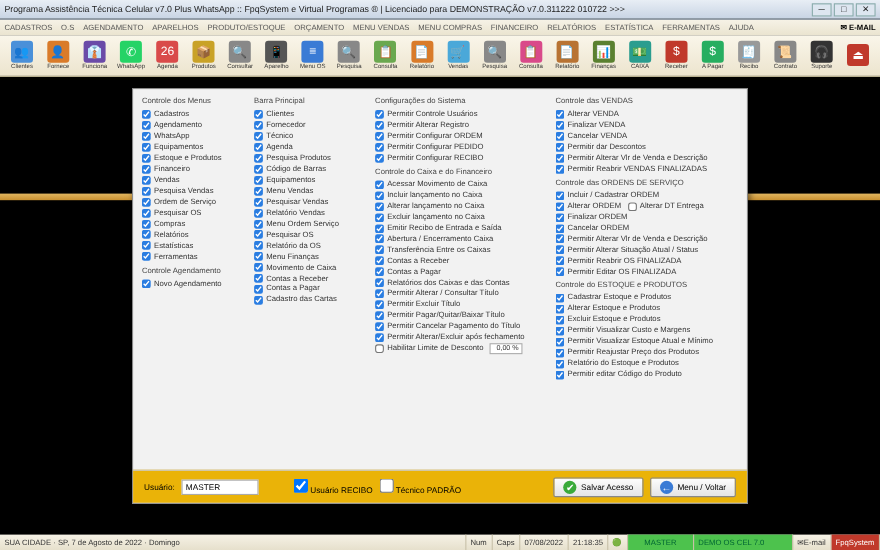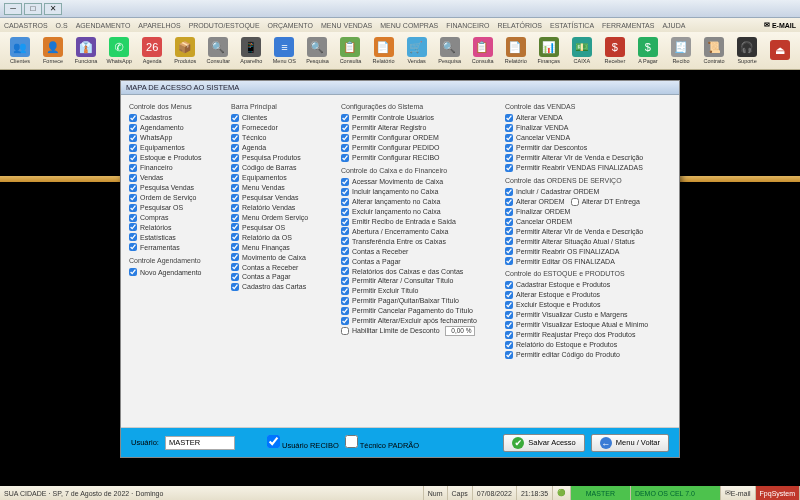--- a/index.html
+++ b/index.html
@@ -17,35 +17,36 @@
 .workspace { position: absolute; top: 70px; left: 0; right: 0; bottom: 14px; background: #000; }
 .goldline { position: absolute; top: 106px; left: 0; right: 0; height: 6px; background: linear-gradient(#e0b560,#c89030); }
 .dialog { position: absolute; top: 10px; left: 120px; width: 560px; height: 378px; background: #f2f2f2; border: 1px solid #888; box-shadow: 2px 2px 6px rgba(0,0,0,0.5); display: flex; flex-direction: column; }
 .dlg-title { height: 14px; background: linear-gradient(#dde8f6,#b8cce4); font-size: 7.5px; padding: 2px 5px; color: #223; border-bottom:1px solid #9ab; }
 .dlg-body { flex: 1; padding: 6px 8px 2px; display: flex; gap: 6px; overflow: hidden; }
 .col { font-size: 7px; color: #333; line-height: 1.35; }
 .col h4 { font-size: 7px; font-weight: normal; color: #444; margin: 1px 0 2px; }
 .col label { display: flex; align-items: center; gap: 3px; white-space: nowrap; margin-bottom: 0.5px; }
 .col input[type=checkbox] { width: 8px; height: 8px; accent-color: #2a7de1; }
 .col .inline { display: flex; gap: 6px; }
-.dlg-foot { height: 30px; border-top: 1px solid #ccc; display: flex; align-items: center; padding: 0 10px; gap: 6px; font-size: 7.5px; background:#0ea5e9;}
+.dlg-foot { height: 30px; border-top: 1px solid #ccc; display: flex; align-items: center; padding: 0 10px; gap: 6px; font-size: 7.5px; background:#eab308;}
 .dlg-foot input[type=text] { width: 70px; height: 14px; font-size: 7.5px; border: 1px solid #aaa; padding: 0 3px; }
 .dlg-foot .gap { flex: 1; }
 .btn { height: 18px; padding: 0 8px; font-size: 7.5px; border: 1px solid #888; background: linear-gradient(#fdfdfd,#e4e4e4); border-radius: 2px; display: flex; align-items: center; gap: 4px; cursor: pointer; }
 .btn .bic { width: 12px; height: 12px; border-radius: 50%; display:inline-flex;align-items:center;justify-content:center;font-size:9px;color:#fff; }
 .statusbar { position: absolute; bottom: 0; left: 0; right: 0; height: 14px; background: linear-gradient(#f6f2e6,#e6e0cc); display: flex; align-items: center; font-size: 7px; color: #333; }
 .statusbar > div { padding: 0 4px; border-right: 1px solid #c8c0a8; height: 100%; display: flex; align-items: center; }
 .statusbar .grow { flex: 1; }
 .sb-green { background: #4dc24d; color: #063; }
 .numbox { width: 30px; height: 10px; font-size: 6.5px; border: 1px solid #aaa; text-align: right; padding-right: 2px; background:#fff; display:inline-block; margin-left:2px;}
 </style>
 </head>
 <body>
 
 <div class="titlebar">
+  <span class="title">Programa Assistência Técnica Celular v7.0 Plus WhatsApp :: FpqSystem e Virtual Programas ® | Licenciado para  DEMONSTRAÇÃO v7.0.311222 010722 &gt;&gt;&gt;</span>
   <div class="winbtns">
     <span>─</span>
     <span>□</span>
     <span>✕</span>
   </div>
 </div>
 
 <div class="menubar">
   <span>CADASTROS</span>
   <span>O.S</span>
@@ -160,21 +161,20 @@
     <div class="tbtn">
       <div class="ico" style="background:#c0392b">⏏</div>
       <span></span>
     </div>
   </div>
 
 <div class="workspace">
   <div class="goldline"></div>
 
   <div class="dialog">
-    <div class="dlg-title">MAPA DE ACESSO AO SISTEMA</div>
     <div class="dlg-body">
       <div class="col" style="width:96px" id="col1">
           <h4>Controle dos Menus</h4>
           <label>
             <input type="checkbox" checked="" style=""> 
             <span>Cadastros</span>
           </label>
           <label>
             <input type="checkbox" checked="" style=""> 
             <span>Agendamento</span>

